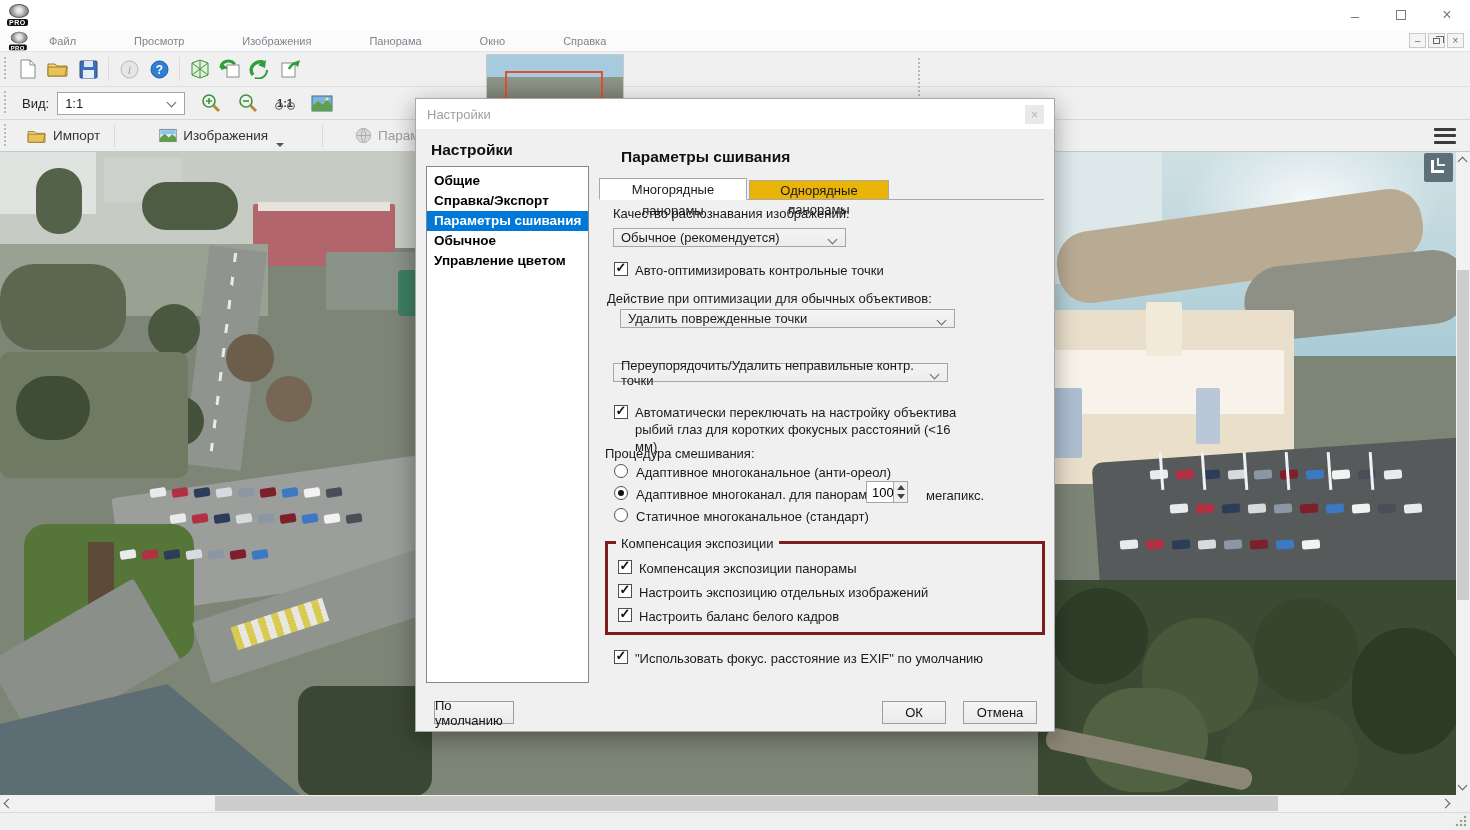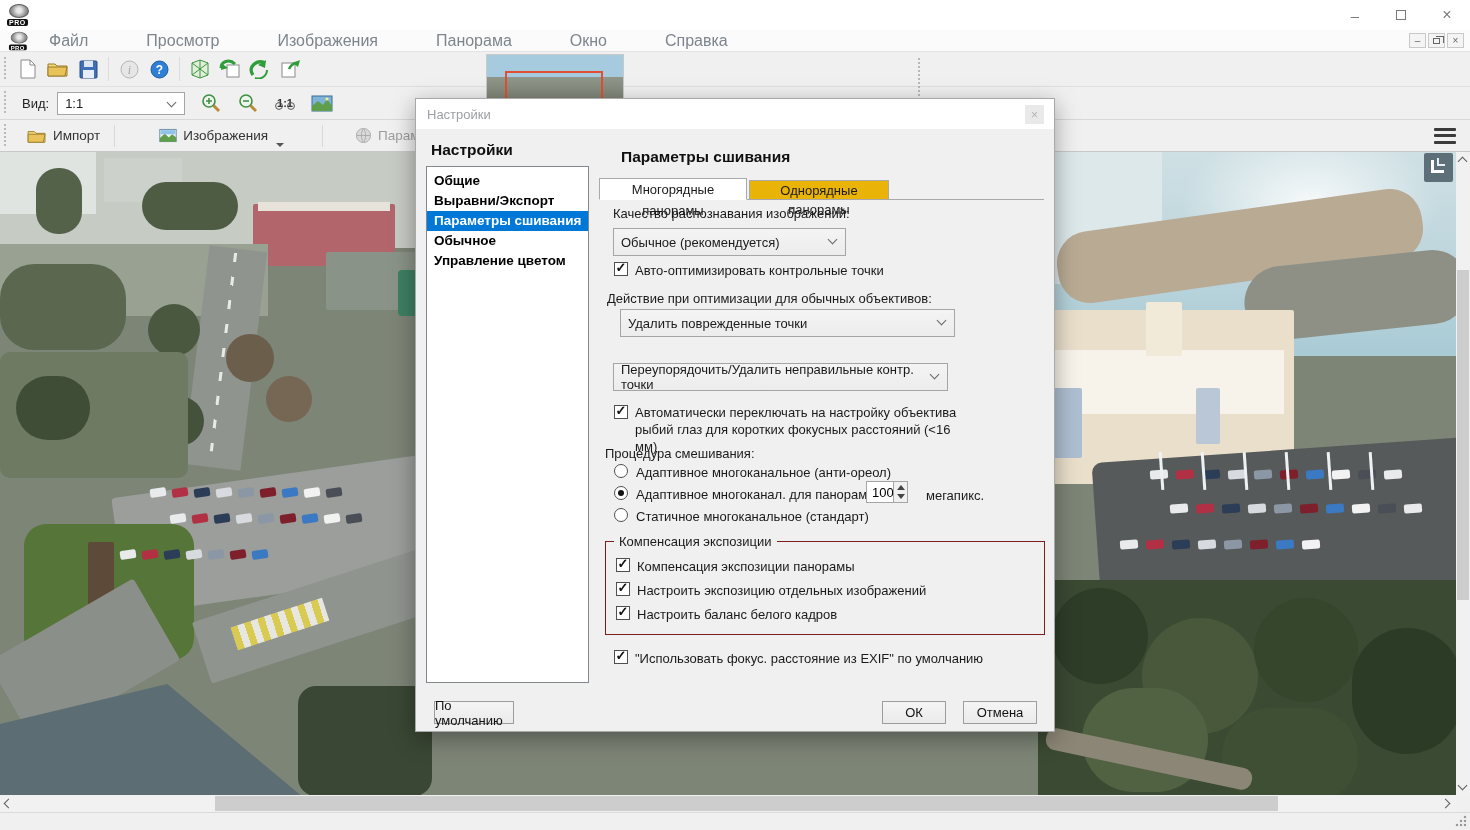--- a/index.html
+++ b/index.html
@@ -12,21 +12,21 @@
   .appico { width:26px; height:22px; margin-left:7px; position:relative; }
   .appico .lens { position:absolute; left:2px; top:0; width:20px; height:14px; border-radius:50%; background:radial-gradient(circle at 50% 45%, #e8e8e8 20%, #9a9a9a 60%, #6f6f6f 100%); border:1px solid #5a5a5a; }
   .appico .pro { position:absolute; left:0; bottom:0; background:#111; color:#fff; font-size:7px; font-weight:bold; padding:0 2px; border-radius:2px; letter-spacing:.5px; }
   #window-title { margin-left:9px; font-size:13px; color:#68727e; white-space:nowrap; }
   .winbtns { margin-left:auto; display:flex; height:30px; }
   .wbtn { width:46px; height:30px; display:flex; align-items:center; justify-content:center; color:#7b7b7b; font-size:15px; }
   .maxbox { width:10px; height:10px; border:1px solid #7b7b7b; display:block; }
   .xglyph { font-size:16px; line-height:1; }
 
   #menubar { left:0; top:30px; width:1470px; height:22px; background:#fbfbfb; display:flex; align-items:center; border-bottom:1px solid #e3e3e3; }
-  .menu-item { font-size:16px; color:#7d858d; margin:0 29px; white-space:nowrap; }
+  .menu-item { font-size:11px; color:#7d858d; margin:0 29px; white-space:nowrap; }
   .menu-item:first-of-type { margin-left:16px; }
   .mdibtns { margin-left:auto; display:flex; gap:2px; margin-right:6px; }
   .mdib { width:17px; height:15px; border:1px solid #c8c8c8; background:#f4f4f4; color:#666; font-size:10px; display:flex; align-items:center; justify-content:center; }
   .restbox { width:7px; height:6px; border:1px solid #666; position:relative; background:#f4f4f4; }
   .restbox:before { content:""; position:absolute; left:2px; top:-3px; width:7px; height:6px; border:1px solid #666; border-bottom:none; border-left:none; }
 
   .toolrow { left:0; width:1470px; background:#f0f0f0; }
   #toolrow1 { top:52px; height:35px; border-bottom:1px solid #e0e0e0; display:flex; align-items:center; }
   #toolrow2 { top:87px; height:33px; border-bottom:1px solid #d8d8d8; display:flex; align-items:center; }
   .grip { width:5px; height:24px; margin:0 5px 0 3px; background:repeating-linear-gradient(180deg,#b9b9b9 0 2px,transparent 2px 4px); background-size:2px 100%; background-repeat:repeat-y; background-position:1px 0; }
@@ -84,34 +84,34 @@
   #listbox { position:absolute; left:10px; top:67px; width:163px; height:517px; background:#fff; border:1px solid #828790; padding-top:4px; }
   .lb-item { font-size:13.5px; font-weight:bold; color:#000; padding:1px 7px 2px 7px; line-height:17px; white-space:nowrap; }
   .lb-item.sel { background:#0078d7; color:#fff; }
 
   .tab { position:absolute; font-size:13px; color:#1a1a1a; text-align:center; border:1px solid #a9a9a9; }
   .tab.active { background:#fff; border-bottom:1px solid #fff; z-index:2; }
   .tab.inactive { background:#eab308; }
   #tabline { position:absolute; left:183px; top:100px; width:445px; height:1px; background:#a9a9a9; }
 
   .flabel { position:absolute; font-size:13px; color:#1a1a1a; white-space:nowrap; }
-  .dcombo { position:absolute; height:28px; background:linear-gradient(180deg,#f4f4f4,#ececec); border:1px solid #a5a5a5; font-size:13px; color:#1a1a1a; display:flex; align-items:center; padding-left:7px; }
+  .dcombo { position:absolute; height:19px; background:linear-gradient(180deg,#f4f4f4,#ececec); border:1px solid #a5a5a5; font-size:13px; color:#1a1a1a; display:flex; align-items:center; padding-left:7px; }
   .dcombo .chev { top:7px; }
   .cb { position:absolute; width:14px; height:14px; background:#fff; border:1px solid #4f4f4f; color:#111; font-size:13px; line-height:12px; text-align:center; font-weight:bold; }
   .cb span { position:relative; top:-1px; }
   .cblbl { position:absolute; font-size:13px; color:#1a1a1a; }
   .radio { position:absolute; width:14px; height:14px; border:1px solid #4f4f4f; border-radius:50%; background:#fff; }
   .radio.on:after { content:""; position:absolute; left:3px; top:3px; width:6px; height:6px; border-radius:50%; background:#111; }
   #spinner { position:absolute; left:450px; top:382px; width:42px; height:22px; background:#fff; border:1px solid #a5a5a5; font-size:13px; }
   #spin-val { position:absolute; left:5px; top:3px; }
   #spin-btns { position:absolute; right:0; top:0; width:14px; height:100%; border-left:1px solid #a5a5a5; background:#f0f0f0; }
   #spin-btns .up, #spin-btns .dn { position:absolute; left:3px; width:0; height:0; border-left:4px solid transparent; border-right:4px solid transparent; }
   #spin-btns .up { top:3px; border-bottom:5px solid #444; }
   #spin-btns .dn { bottom:3px; border-top:5px solid #444; }
-  #groupbox { position:absolute; left:189px; top:442px; width:440px; height:94px; border:1px solid #7f1d1d; }
+  #groupbox { position:absolute; left:189px; top:442px; width:440px; height:94px; border:3px solid #7f1d1d; }
   #group-label { position:absolute; left:8px; top:-8px; background:#f0f0f0; padding:0 5px; font-size:13px; color:#1a1a1a; }
   .btn { position:absolute; height:23px; background:linear-gradient(180deg,#f5f5f5,#eaeaea); border:1px solid #9d9d9d; font-size:13px; color:#111; display:flex; align-items:center; justify-content:center; }
 
   svg { display:block; }
 </style>
 </head>
 <body>
 
 <div id="titlebar" class="abs">
   <div class="appico">
@@ -428,21 +428,21 @@
 <div id="dialog" class="abs">
   <div id="dlg-titlebar">
     <span id="dlg-title">Настройки</span>
   </div>
   <div id="dlg-close">×</div>
 
   <div class="dlg-h1" style="position:absolute;left:15px;top:42px">Настройки</div>
 
   <div id="listbox">
     <div class="lb-item">Общие</div>
-    <div class="lb-item">Выравни/Экспорт</div>
+    <div class="lb-item">Справка/Экспорт</div>
     <div class="lb-item sel">Параметры сшивания</div>
     <div class="lb-item">Обычное</div>
     <div class="lb-item">Управление цветом</div>
   </div>
 
   <div class="dlg-h1" style="position:absolute;left:205px;top:49px">Параметры сшивания</div>
 
   <div class="tab active" style="left:183px;top:79px;width:148px;height:22px;line-height:21px">Многорядные панорамы</div>
   <div class="tab inactive" style="left:333px;top:81px;width:140px;height:20px;line-height:19px">Однорядные панорамы</div>
   <div id="tabline"></div>

